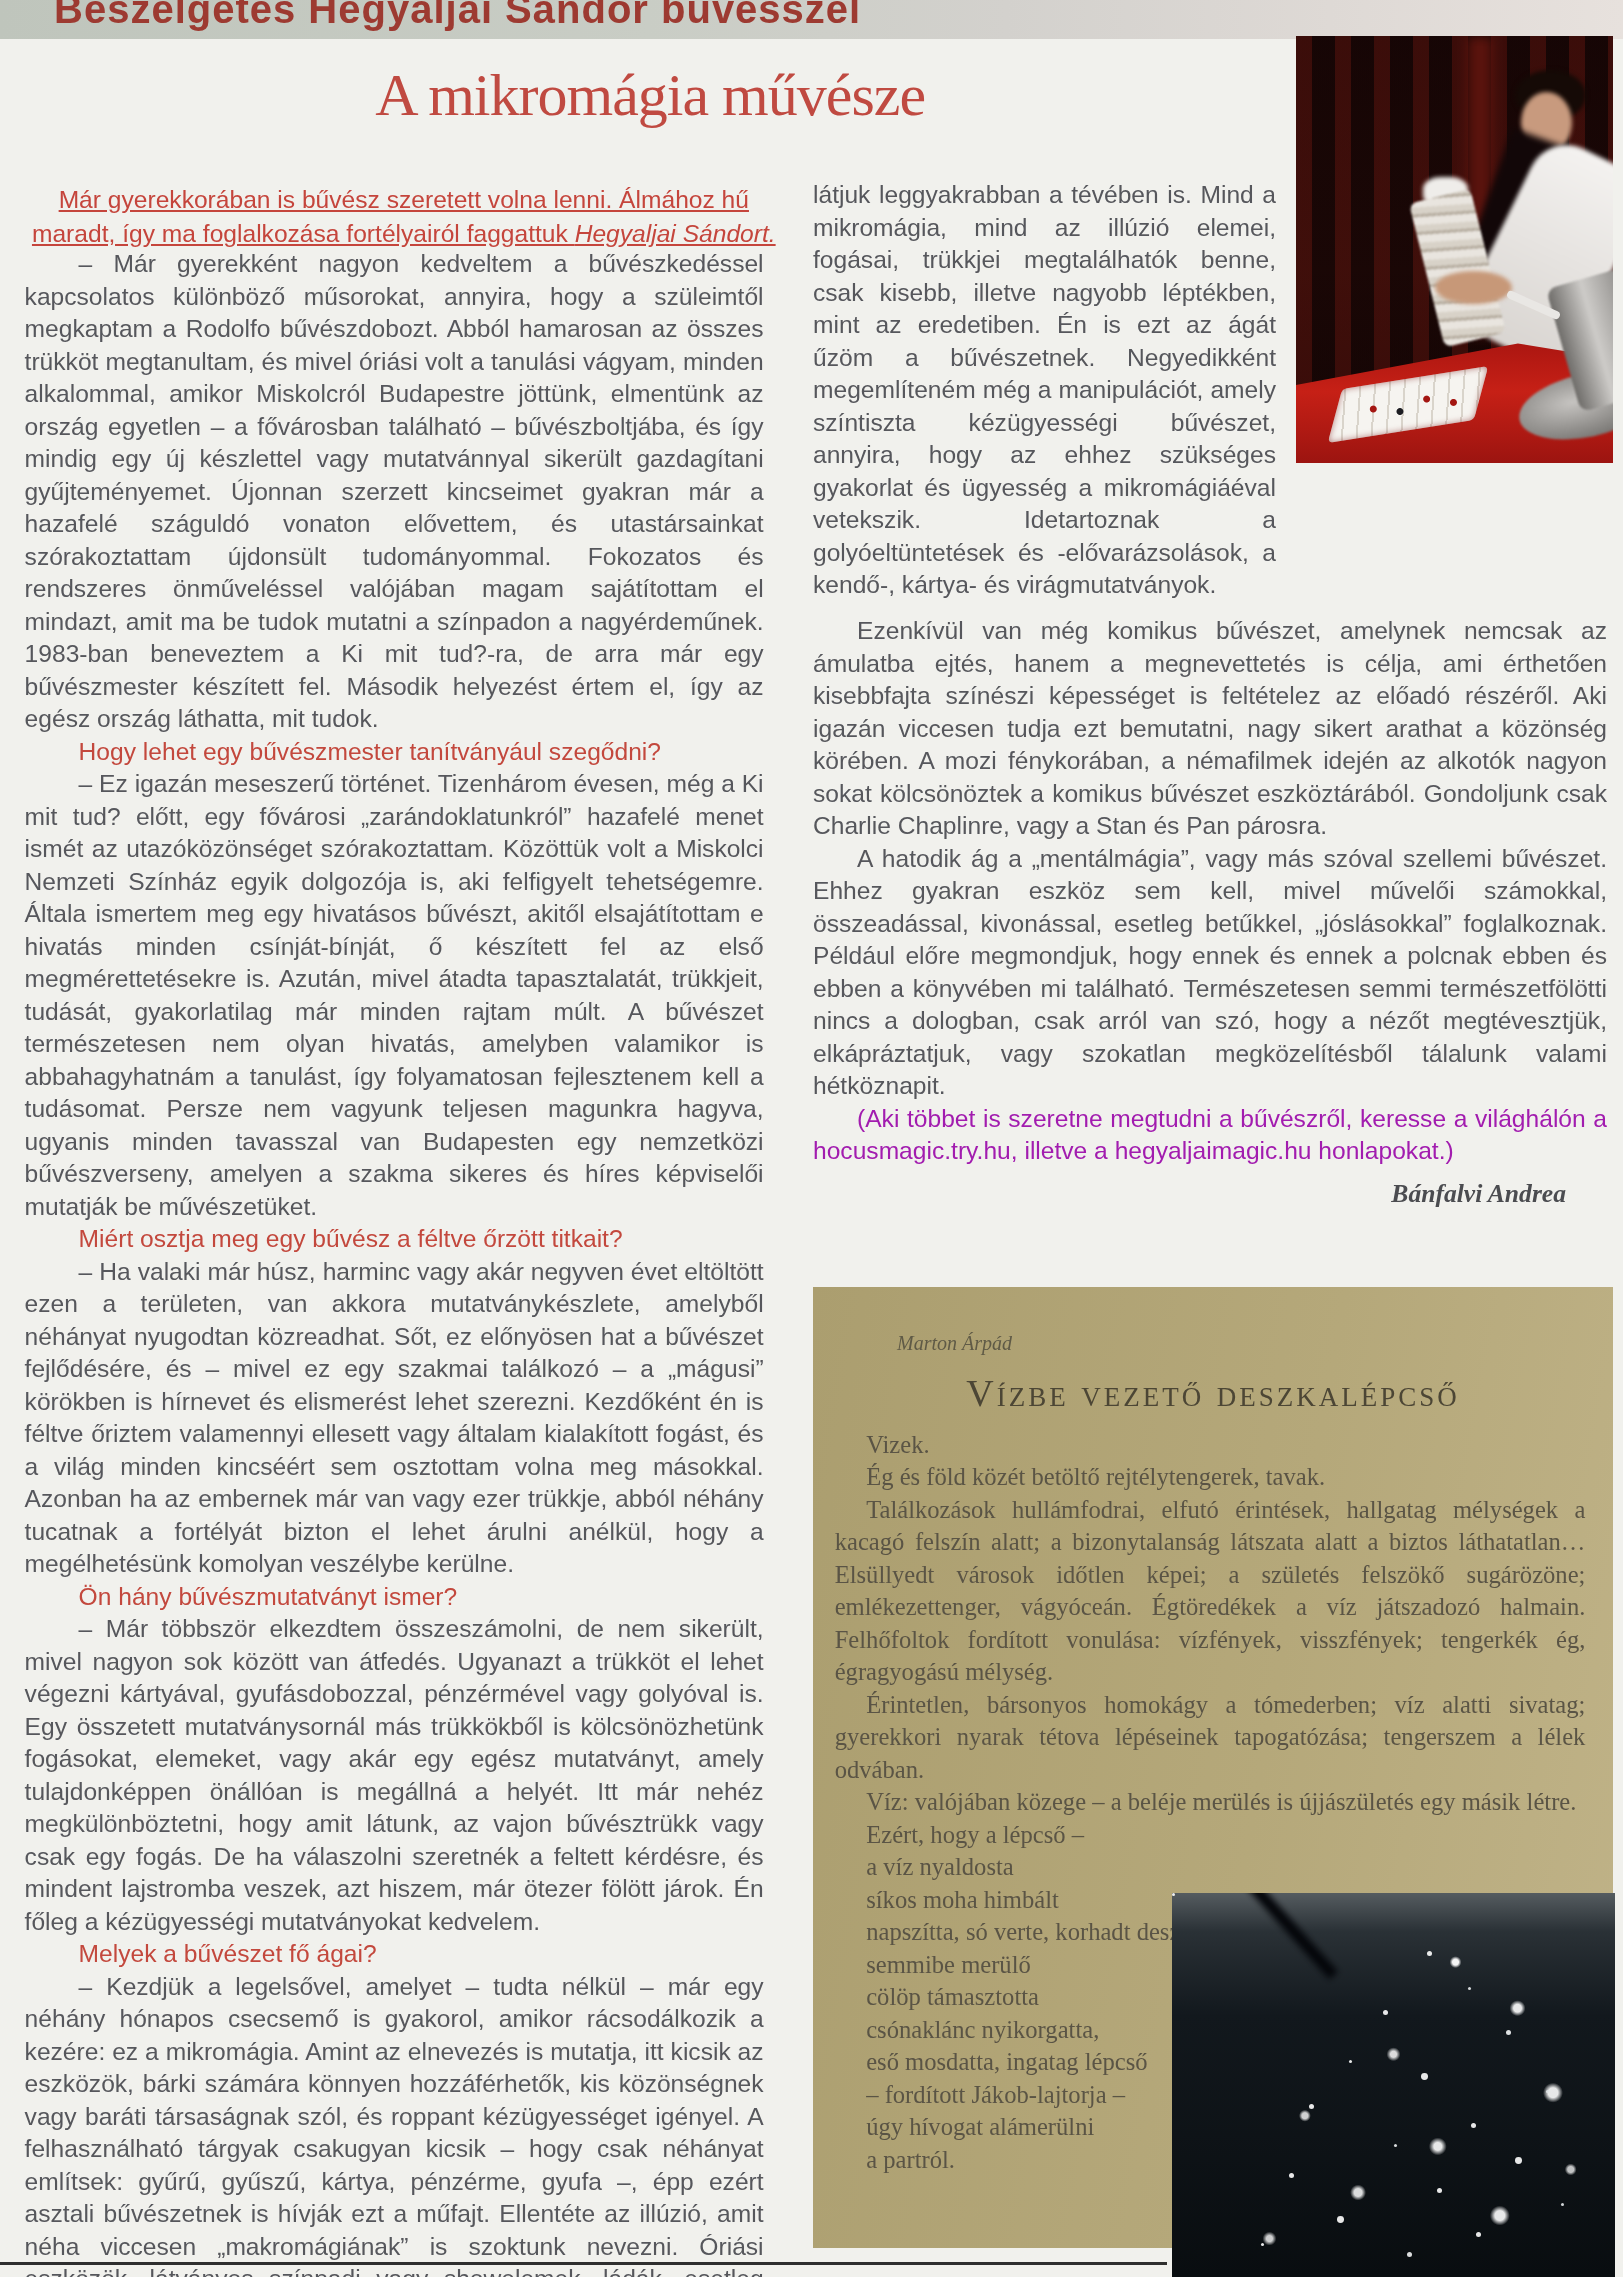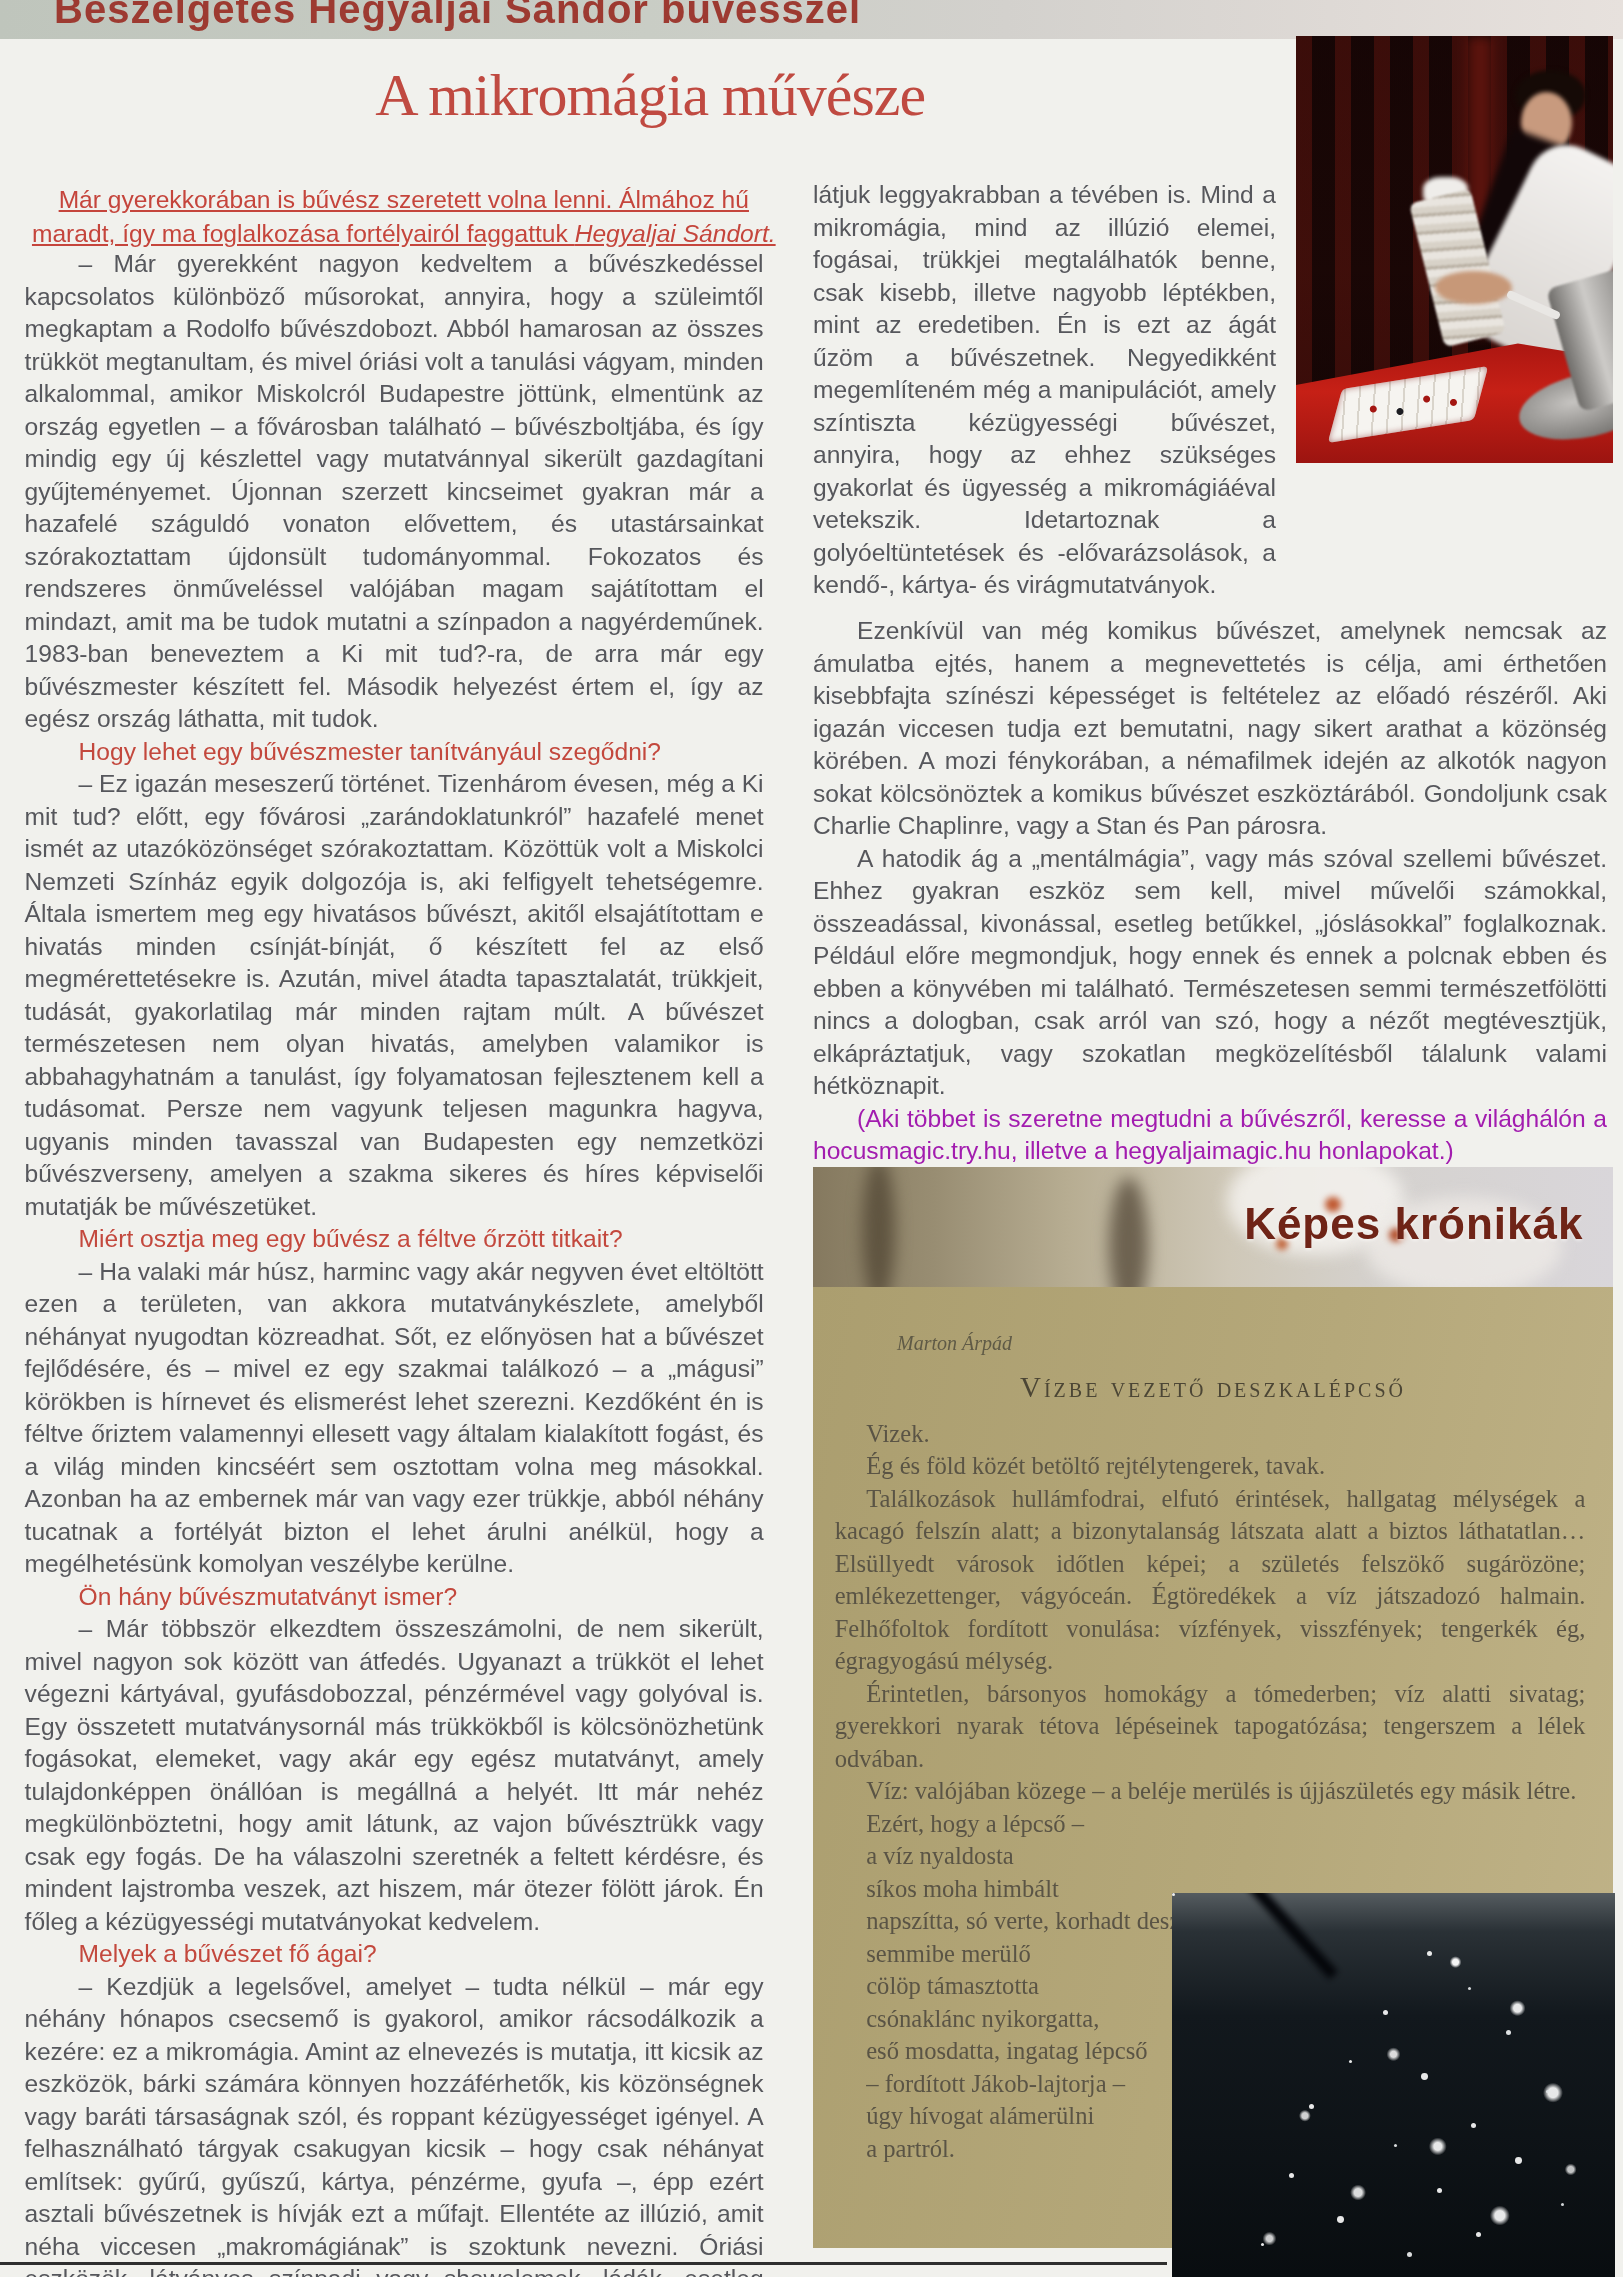--- a/index.html
+++ b/index.html
@@ -111,21 +111,21 @@
   .kk-body {
     position:absolute; left:0; top:120px; right:0; bottom:0;
     background:linear-gradient(100deg,#ab9e6f 0%,#b5a87a 55%,#c0b388 100%);
   }
   .kk-author {
     margin:45px 0 0 84px; font-family:"Liberation Serif", serif; font-style:italic;
     font-size:20px; color:#5f5a46;
   }
   .kk-poem-title {
     margin-top:15.8px; text-align:center; font-family:"Liberation Serif", serif;
-    font-variant:small-caps; font-size:29px; letter-spacing:3px; color:#4c4635;
+    font-variant:small-caps; font-size:38px; letter-spacing:3px; color:#4c4635;
   }
   .poem {
     margin:13.8px 27.6px 0 21.7px; font-family:"Liberation Serif", serif;
     font-size:24.6px; line-height:32.5px; color:#5a5445;
   }
   .poem p { margin:0; text-indent:31.5px; }
   .poem p.just { text-align:justify; }
   .poem .stanza-line { margin-left:31.5px; }
 
   
@@ -204,30 +204,20 @@
     <div class="mp-hand"></div>
     <div class="mp-table"></div>
     <div class="mp-spread"></div>
     <div class="mp-pips"></div>
     <div class="mp-hatbrim"></div>
     <div class="mp-hatcrown"></div>
     <div class="mp-wand"></div>
   </div>
 
   <div class="kepes">
-    <div class="kk-band">
-      <div class="kk-blob kk-stem1"></div>
-      <div class="kk-blob kk-stem2"></div>
-      <div class="kk-blob kk-petal1"></div>
-      <div class="kk-blob kk-petal2"></div>
-      <div class="kk-blob kk-dot1"></div>
-      <div class="kk-blob kk-dot2"></div>
-      <div class="kk-blob kk-dot3"></div>
-      <span class="kk-title">Képes krónikák</span>
-    </div>
     <div class="kk-body">
       <div class="kk-author">Marton Árpád</div>
       <div class="kk-poem-title">Vízbe vezető deszkalépcső</div>
       <div class="poem">
         <p>Vizek.</p>
         <p>Ég és föld közét betöltő rejtélytengerek, tavak.</p>
         <p class="just">Találkozások hullámfodrai, elfutó érintések, hallgatag mélységek a kacagó felszín alatt; a bizonytalanság látszata alatt a biztos láthatatlan… Elsüllyedt városok időtlen képei; a születés felszökő sugárözöne; emlékezettenger, vágyóceán. Égtöredékek a víz játszadozó halmain. Felhőfoltok fordított vonulása: vízfények, visszfények; tengerkék ég, égragyogású mélység.</p>
         <p class="just">Érintetlen, bársonyos homokágy a tómederben; víz alatti sivatag; gyerekkori nyarak tétova lépéseinek tapogatózása; tengerszem a lélek odvában.</p>
         <p>Víz: valójában közege – a beléje merülés is újjászületés egy másik létre.</p>
         <p>Ezért, hogy a lépcső –</p>

